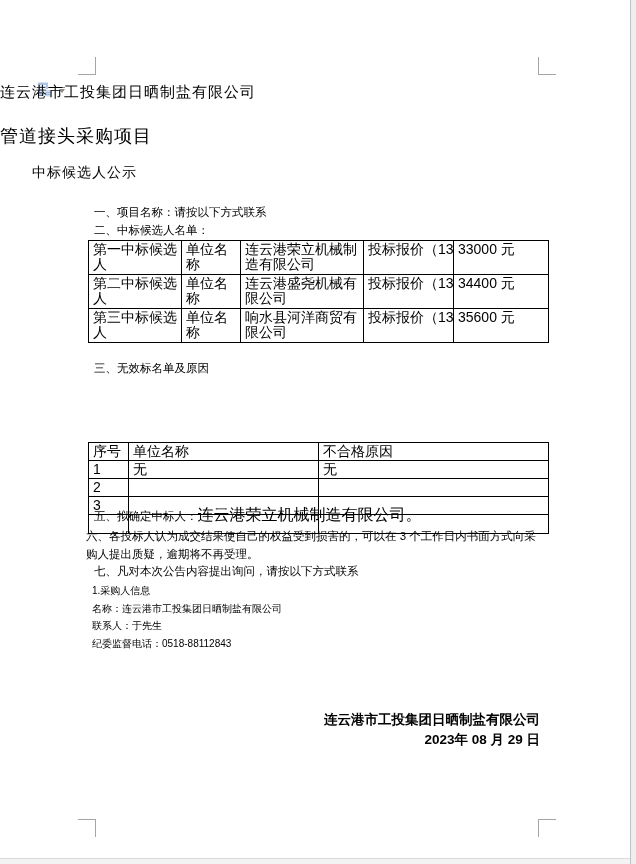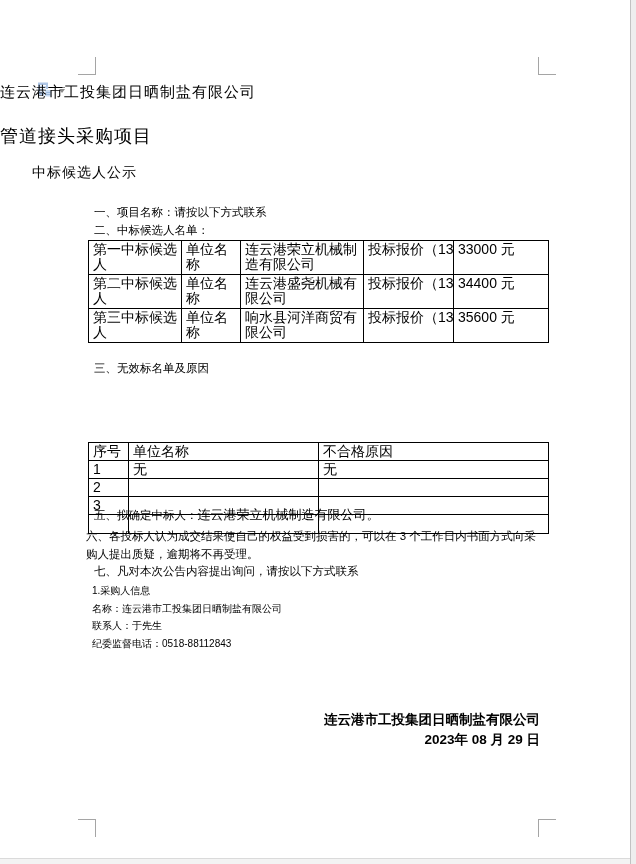--- a/index.html
+++ b/index.html
@@ -30,21 +30,21 @@
   .t1{position:absolute;left:0;top:83px;width:448px;font-size:15px;letter-spacing:1px;}
   .t2{position:absolute;left:0;top:124px;width:448px;font-size:18px;letter-spacing:1px;}
   .t3{position:absolute;left:0;top:164px;width:448px;font-size:14px;letter-spacing:1px;margin-left:32px;}
 
   
   .para{font-size:11.5px;line-height:15px;white-space:nowrap;}
   .p1{left:94px;top:205px;}
   .p2{left:94px;top:223px;}
   .p3{left:94px;top:361px;}
   .p5{left:94px;top:507px;}
-  .p5 .big{font-size:13px;}
+  .p5 .big{font-size:16px;}
   .p6{left:86px;top:527px;width:458px;white-space:normal;line-height:18px;}
   .p7{left:94px;top:564px;}
 
   
   table{border-collapse:collapse;table-layout:fixed;}
   td{border:1px solid #000;font-size:14px;padding:1px 4px;vertical-align:top;line-height:15px;overflow:hidden;box-sizing:border-box;}
   .tbl1{left:88px;top:240px;width:460px;}
   .tbl1 tr{height:34px;}
   .tbl1 .nowrap{white-space:nowrap;}
   .tbl2{left:88px;top:412px;width:460px;margin-top:30px;}

